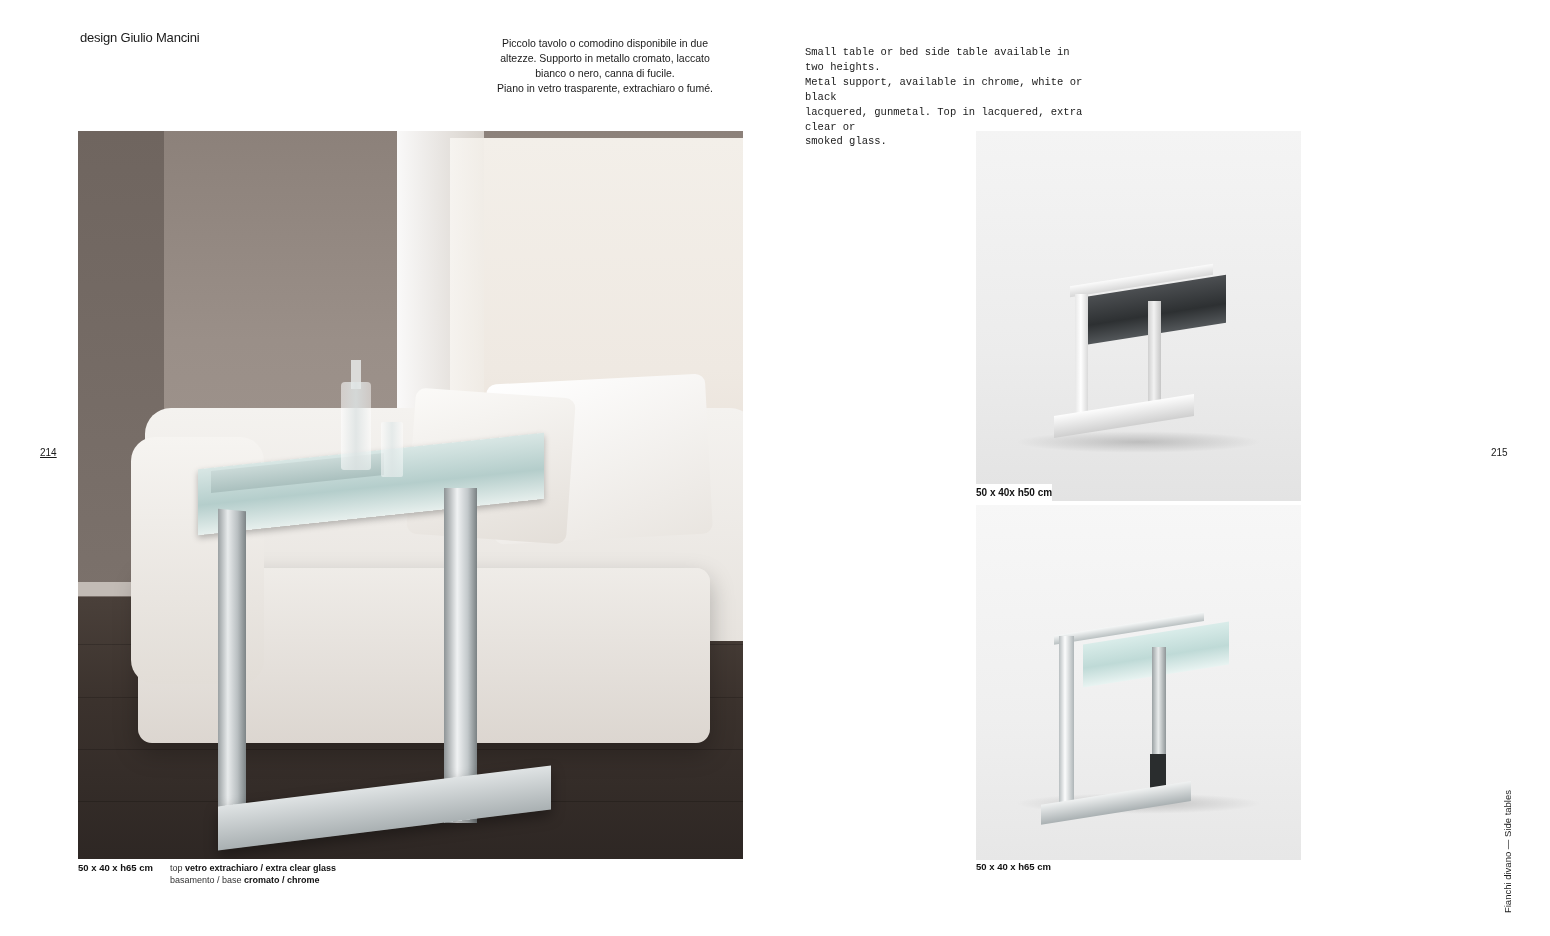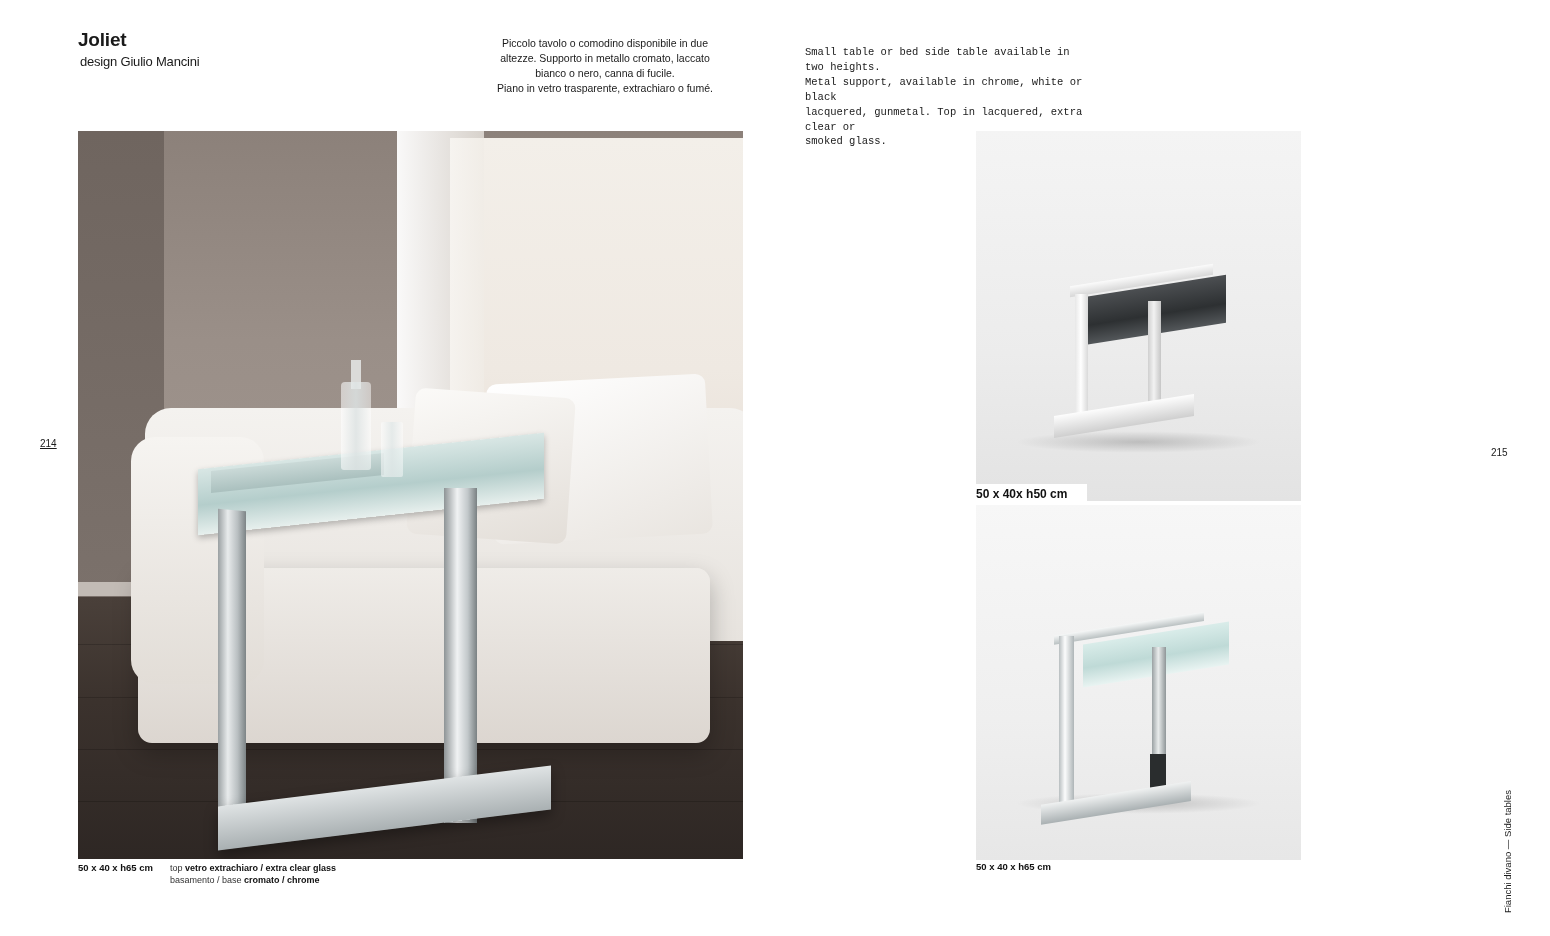--- a/index.html
+++ b/index.html
@@ -48,21 +48,21 @@
   .desc-it { left: 480px; top: 36px; width: 250px; text-align: center; }
   .desc-en { left: 805px; top: 45px; width: 285px; font-family: Liberation Mono, monospace; }
   .desc p { margin: 0; }
 
   
   .page-num {
     position: absolute;
     font-size: 10px;
     color: #1a1a1a;
   }
-  .page-num-left { left: 40px; top: 438px; text-decoration: underline; }
+  .page-num-left { left: 40px; top: 447px; text-decoration: underline; }
   .page-num-right { left: 1491px; top: 447px; }
 
   
   .side-caption {
     position: absolute;
     right: 36px;
     top: 790px;
     font-size: 9.5px;
     line-height: 1.3;
     writing-mode: vertical-rl;
@@ -391,36 +391,35 @@
     display: flex;
     gap: 17px;
   }
   #caption-main .dim { font-weight: bold; white-space: nowrap; }
   #caption-main .spec { font-size: 9px; line-height: 1.35; }
 
   #caption-top {
     left: 976px;
     top: 484px;
     background: #ffffff;
-    padding: 2px 20px 2px 0;
+    padding: 2px 0 2px 0;
     font-weight: bold;
-    font-size: 12px;
+    font-size: 10px;
   }
   #caption-bottom {
     left: 976px;
     top: 861px;
     font-weight: bold;
     font-size: 9.5px;
   }
 </style>
 </head>
 <body>
 
 <div class="title-block">
-  <div class="title-main">Joliet</div>
   <div class="title-sub">design Giulio Mancini</div>
 </div>
 
 <div class="desc desc-it">
   <p>Piccolo tavolo o comodino disponibile in due</p>
   <p>altezze. Supporto in metallo cromato, laccato</p>
   <p>bianco o nero, canna di fucile.</p>
   <p>Piano in vetro trasparente, extrachiaro o fumé.</p>
 </div>
 

